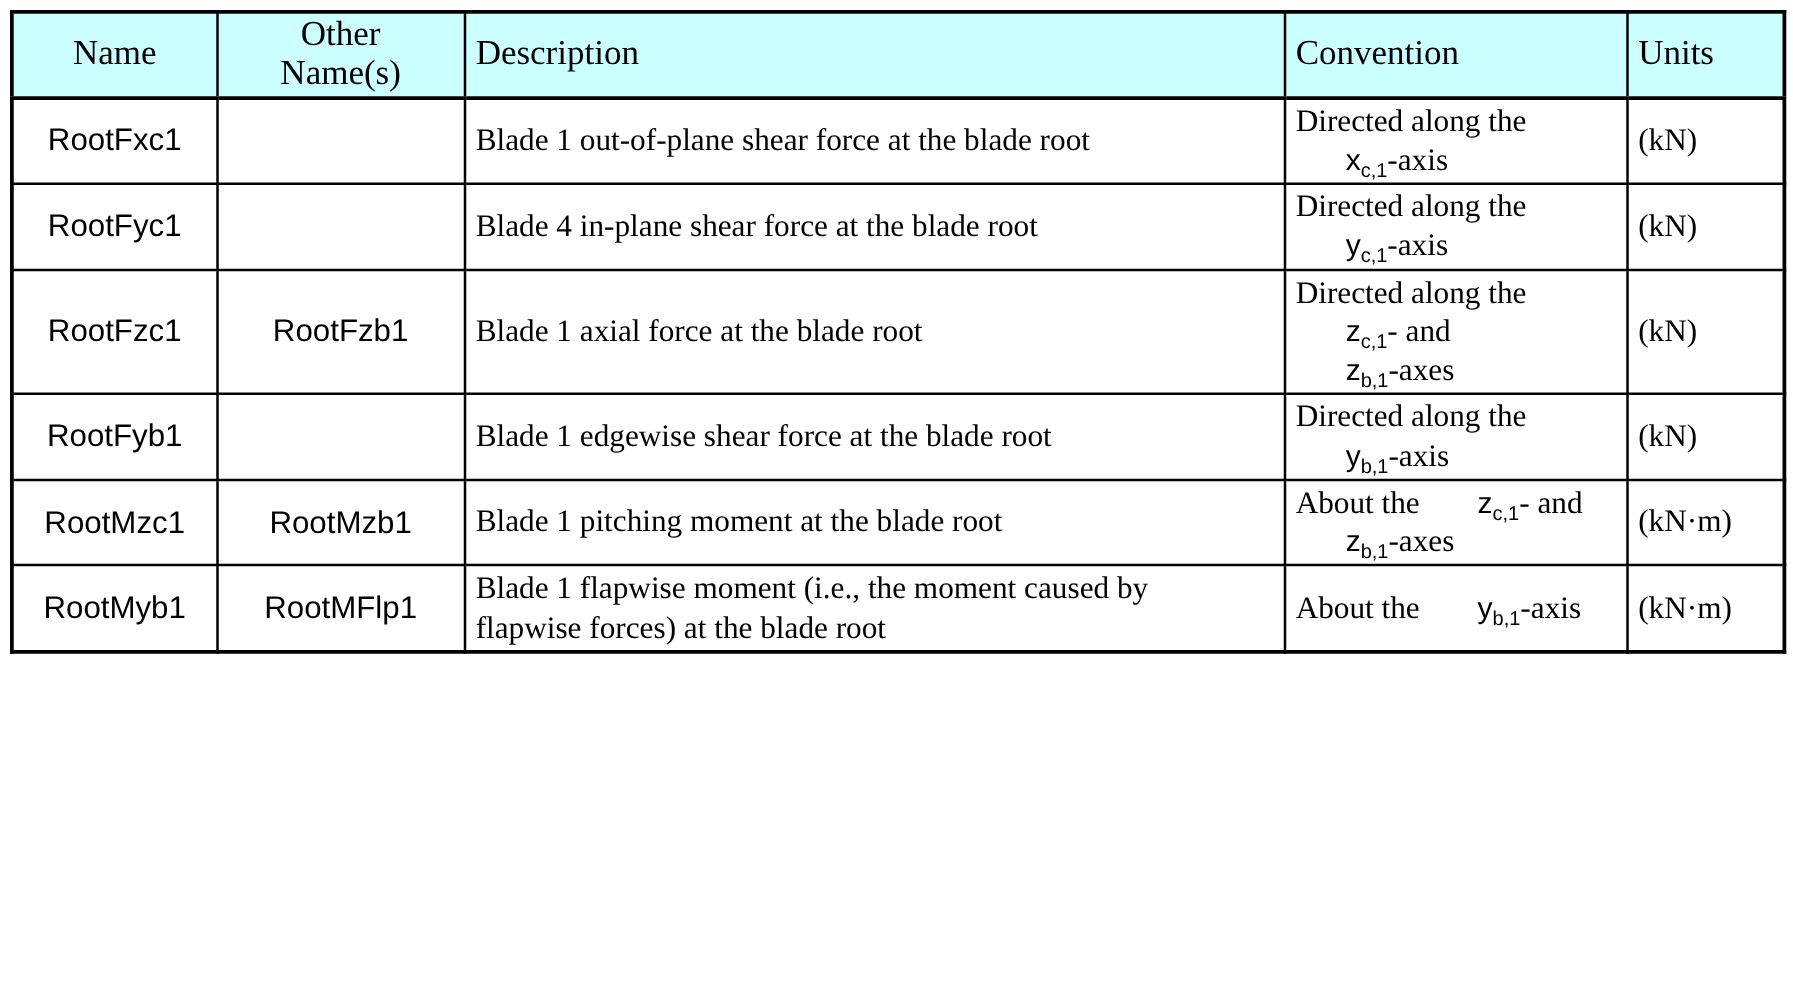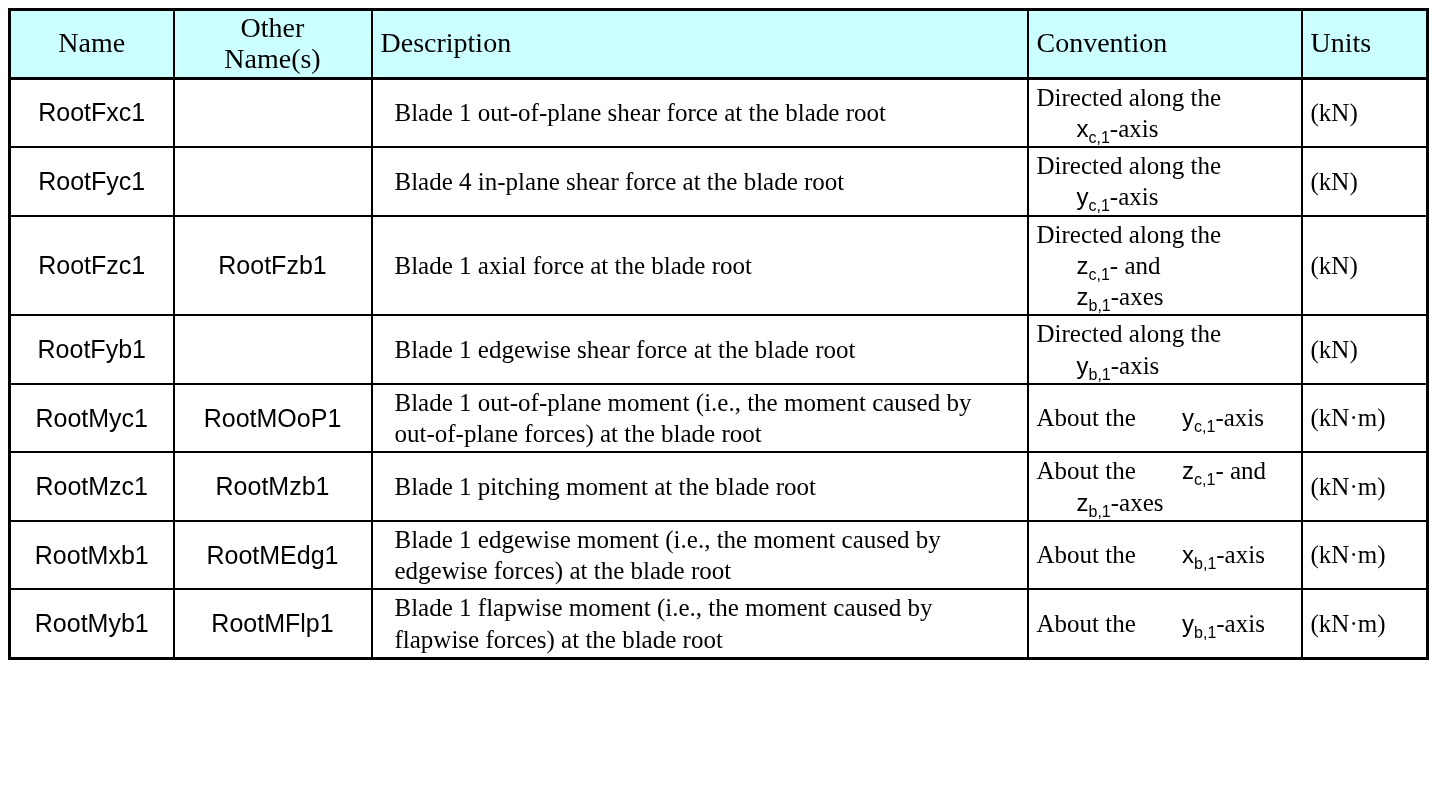--- a/index.html
+++ b/index.html
@@ -47,21 +47,21 @@
     font-family: "Liberation Sans", sans-serif;
     font-size: 25px;
     text-align: center;
   }
   td.desc-cell, td.conv-cell, td.units-cell {
     font-family: "Liberation Serif", serif;
     font-size: 25px;
     line-height: 1.25;
     text-align: left;
   }
-  .desc-inner { max-width: 604px; margin-left: 14px; }
+  .desc-inner { max-width: 604px; }
   .conv-inner { max-width: 238px; }
   .var {
     font-family: "Liberation Sans", sans-serif;
     font-size: 24px;
   }
   .var sub {
     font-size: 16px;
     line-height: 0;
   }
   .nb { white-space: nowrap; margin-left: 40px; }
@@ -126,49 +126,27 @@
         <td class="other-cell"></td>
         <td class="desc-cell">
           <div class="desc-inner">Blade 1 edgewise shear force at the blade root</div>
         </td>
         <td class="conv-cell">
           <div class="conv-inner">Directed along the <span class="nb"><span class="var">y<sub>b,1</sub></span>-axis</span></div>
         </td>
         <td class="units-cell">(kN)</td>
       </tr>
       <tr>
-        <td class="name-cell">RootMyc1</td>
-        <td class="other-cell">RootMOoP1</td>
-        <td class="desc-cell">
-          <div class="desc-inner">Blade 1 out-of-plane moment (i.e., the moment caused by out-of-plane forces) at the blade root</div>
-        </td>
-        <td class="conv-cell">
-          <div class="conv-inner">About the <span class="nb"><span class="var">y<sub>c,1</sub></span>-axis</span></div>
-        </td>
-        <td class="units-cell">(kN·m)</td>
-      </tr>
-      <tr>
         <td class="name-cell">RootMzc1</td>
         <td class="other-cell">RootMzb1</td>
         <td class="desc-cell">
           <div class="desc-inner">Blade 1 pitching moment at the blade root</div>
         </td>
         <td class="conv-cell">
           <div class="conv-inner">About the <span class="nb"><span class="var">z<sub>c,1</sub></span>-</span> and <span class="nb"><span class="var">z<sub>b,1</sub></span>-axes</span></div>
-        </td>
-        <td class="units-cell">(kN·m)</td>
-      </tr>
-      <tr>
-        <td class="name-cell">RootMxb1</td>
-        <td class="other-cell">RootMEdg1</td>
-        <td class="desc-cell">
-          <div class="desc-inner">Blade 1 edgewise moment (i.e., the moment caused by edgewise forces) at the blade root</div>
-        </td>
-        <td class="conv-cell">
-          <div class="conv-inner">About the <span class="nb"><span class="var">x<sub>b,1</sub></span>-axis</span></div>
         </td>
         <td class="units-cell">(kN·m)</td>
       </tr>
       <tr>
         <td class="name-cell">RootMyb1</td>
         <td class="other-cell">RootMFlp1</td>
         <td class="desc-cell">
           <div class="desc-inner">Blade 1 flapwise moment (i.e., the moment caused by flapwise forces) at the blade root</div>
         </td>
         <td class="conv-cell">

